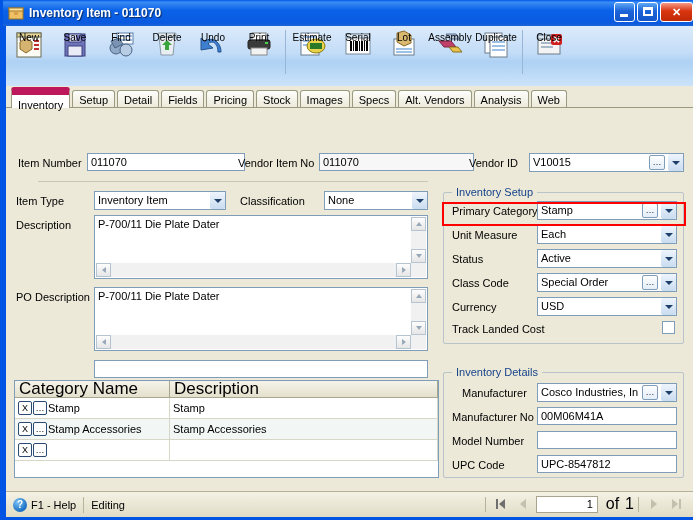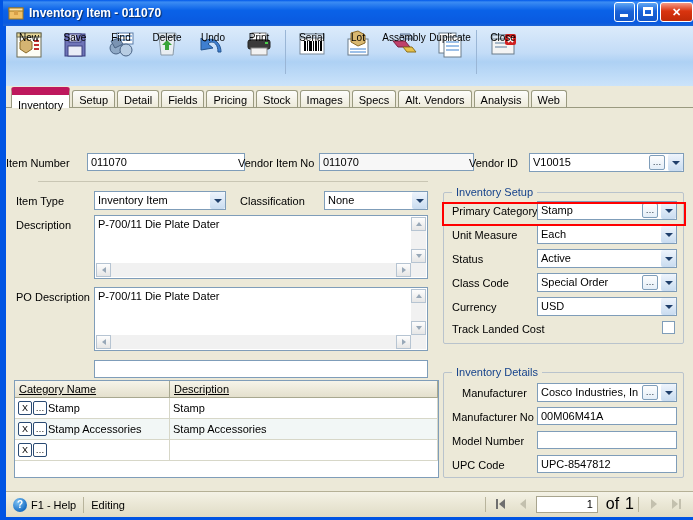--- a/index.html
+++ b/index.html
@@ -169,24 +169,23 @@
   
   .grid{
     position:absolute;box-sizing:border-box;background:#fff;
     border:1px solid #7f9db9;
   }
   .grid-head{
     display:flex;height:17px;box-sizing:border-box;
     background:#ece9d8;border-bottom:1px solid #a8a890;
   }
   .gh{
-    font-size:11px;color:#000;line-height:16px;padding-left:4px;
+    font-size:17px;color:#000;line-height:16px;padding-left:4px;
     box-sizing:border-box;border-right:1px solid #a8a890;
     background:linear-gradient(to bottom,#f6f4ea,#e4e0cd);
-    text-decoration:underline;
   }
   .grid-row{
     display:flex;height:21px;box-sizing:border-box;
     border-bottom:1px solid #d7d7c8;
   }
   .grid-row.alt{background:#f2f7f6;}
   .gc{
     box-sizing:border-box;border-right:1px solid #d7d7c8;
     font-size:11px;color:#000;line-height:20px;padding-left:3px;
     display:flex;align-items:center;overflow:hidden;white-space:nowrap;
@@ -329,20 +328,35 @@
             <rect x="5" y="10" width="22" height="9" rx="2" fill="#3a3a3a" stroke="#222"></rect>
             <rect x="8" y="18" width="16" height="7" fill="#f2f2f2" stroke="#888"></rect>
             <rect x="22" y="12" width="3" height="2" fill="#4ad04a"></rect>
           </svg>
         </div>
         <div class="lbl">Print</div>
       </div>
 
       <div class="tb-sep"></div>
 
+      <div class="tb-item">
+        <div class="tb-icon">
+          <svg width="32" height="30" viewBox="0 0 32 30">
+            <rect x="5" y="3" width="18" height="22" fill="#fff" stroke="#6a7c8c"></rect>
+            <g fill="#9dc0e8">
+                <rect x="7" y="6" width="14" height="2"></rect>
+                <rect x="7" y="10" width="14" height="2"></rect>
+                <rect x="7" y="14" width="8" height="2"></rect>
+              </g>
+            <ellipse cx="20" cy="16" rx="9" ry="7" fill="#ead24a" stroke="#8a7a10"></ellipse>
+            <rect x="14" y="13" width="12" height="6" fill="#2a7a2a"></rect>
+          </svg>
+        </div>
+        <div class="lbl">Estimate</div>
+      </div>
 
       <div class="tb-item">
         <div class="tb-icon">
           <svg width="32" height="30" viewBox="0 0 32 30">
             <rect x="4" y="4" width="24" height="20" fill="#fff" stroke="#7a8a9a"></rect>
             <rect x="4" y="4" width="24" height="4" fill="#dce8f4" stroke="#7a8a9a"></rect>
             <g fill="#000">
               <rect x="8" y="11" width="2" height="10"></rect>
                 <rect x="11" y="11" width="1" height="10"></rect>
               <rect x="13" y="11" width="3" height="10"></rect>
@@ -426,21 +440,21 @@
         <div class="tab"><span>Images</span></div>
         <div class="tab"><span>Specs</span></div>
         <div class="tab"><span>Alt. Vendors</span></div>
         <div class="tab"><span>Analysis</span></div>
         <div class="tab"><span>Web</span></div>
       </div>
     </div>
 
     <div class="form">
 
-      <div class="lbl" style="left:0;top:49px;">Item Number</div>
+      <div class="lbl" style="left:12px;top:49px;">Item Number</div>
       <div class="fld" style="left:81px;top:45px;width:158px;">011070</div>
 
       <div class="lbl" style="left:232px;top:49px;">Vendor Item No</div>
       <div class="fld gray" style="left:313px;top:45px;width:155px;">011070</div>
 
       <div class="lbl" style="left:463px;top:49px;">Vendor ID</div>
       <div class="combo" style="left:523px;top:45px;width:155px;">
         <span>V10015</span>
         <div class="cbtn" style="right:18px;">…</div>
         <div class="cbtn drop" style="right:0;">

